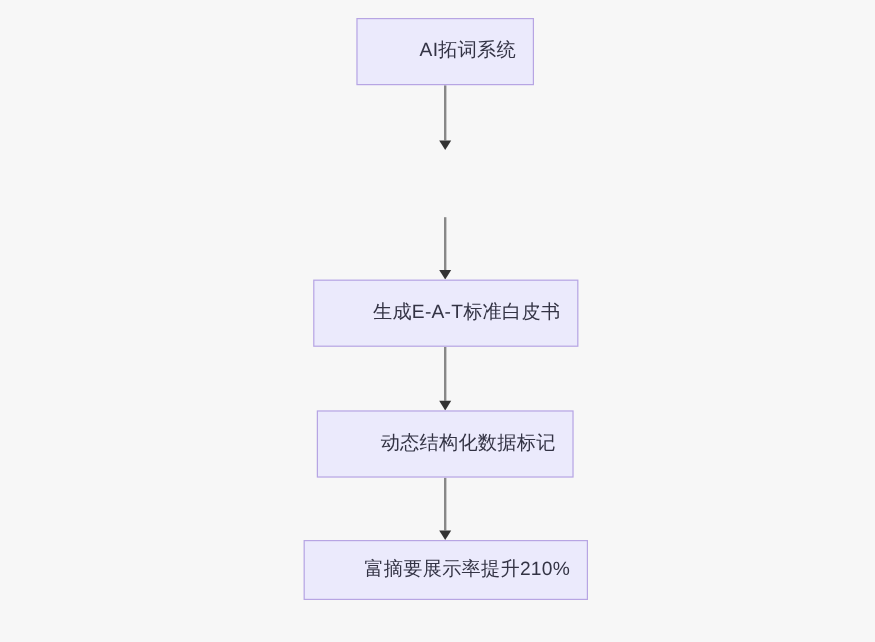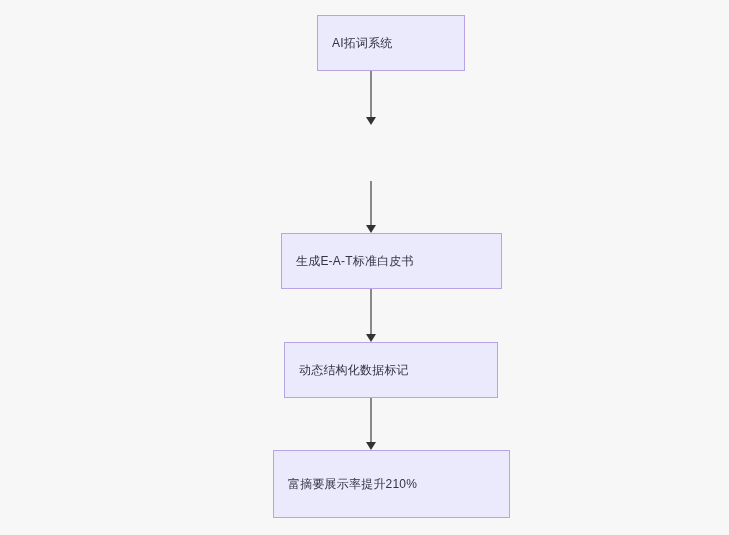--- a/index.html
+++ b/index.html
@@ -20,28 +20,27 @@
     background: #f7f7f7;
   }
   .node {
     position: absolute;
     box-sizing: border-box;
     background: #ebeafc;
     border: 1px solid #b7a5e3;
     border-radius: 0;
     display: flex;
     align-items: center;
-    justify-content: flex-start;
+    justify-content: flex-end;
     color: #333344;
-    font-size: 12px;
+    font-size: 16px;
     line-height: 1.2;
     letter-spacing: 0.2px;
     white-space: nowrap;
     user-select: none;
-    margin-left: 20px;
   }
   .node-label {
     display: block;
     text-align: center;
     padding: 0 14px;
   }
   .edge {
     position: absolute;
     width: 0;
     pointer-events: none;
@@ -87,16 +86,16 @@
     </div>
     <div class="node" style="left: 297px; top: 15px; width: 148px; height: 56px; background: rgb(235, 234, 252); border-color: rgb(183, 165, 227); color: rgb(51, 51, 68);">
       <span class="node-label">AI拓词系统</span>
     </div>
     <div class="node" style="left: 264px; top: 342px; width: 214px; height: 56px; background: rgb(235, 234, 252); border-color: rgb(183, 165, 227); color: rgb(51, 51, 68);">
       <span class="node-label">动态结构化数据标记</span>
     </div>
     <div class="node" style="left: 261px; top: 233px; width: 221px; height: 56px; background: rgb(235, 234, 252); border-color: rgb(183, 165, 227); color: rgb(51, 51, 68);">
       <span class="node-label">生成E-A-T标准白皮书</span>
     </div>
-    <div class="node" style="left: 253px; top: 450px; width: 237px; height: 68px; background: rgb(235, 234, 252); border-color: rgb(183, 165, 227); color: rgb(51, 51, 68);">
+    <div class="node" style="left: 253px; top: 450px; width: 237px; height: 50px; background: rgb(235, 234, 252); border-color: rgb(183, 165, 227); color: rgb(51, 51, 68);">
       <span class="node-label">富摘要展示率提升210%</span>
     </div>
   </div>
 
 </body></html>

